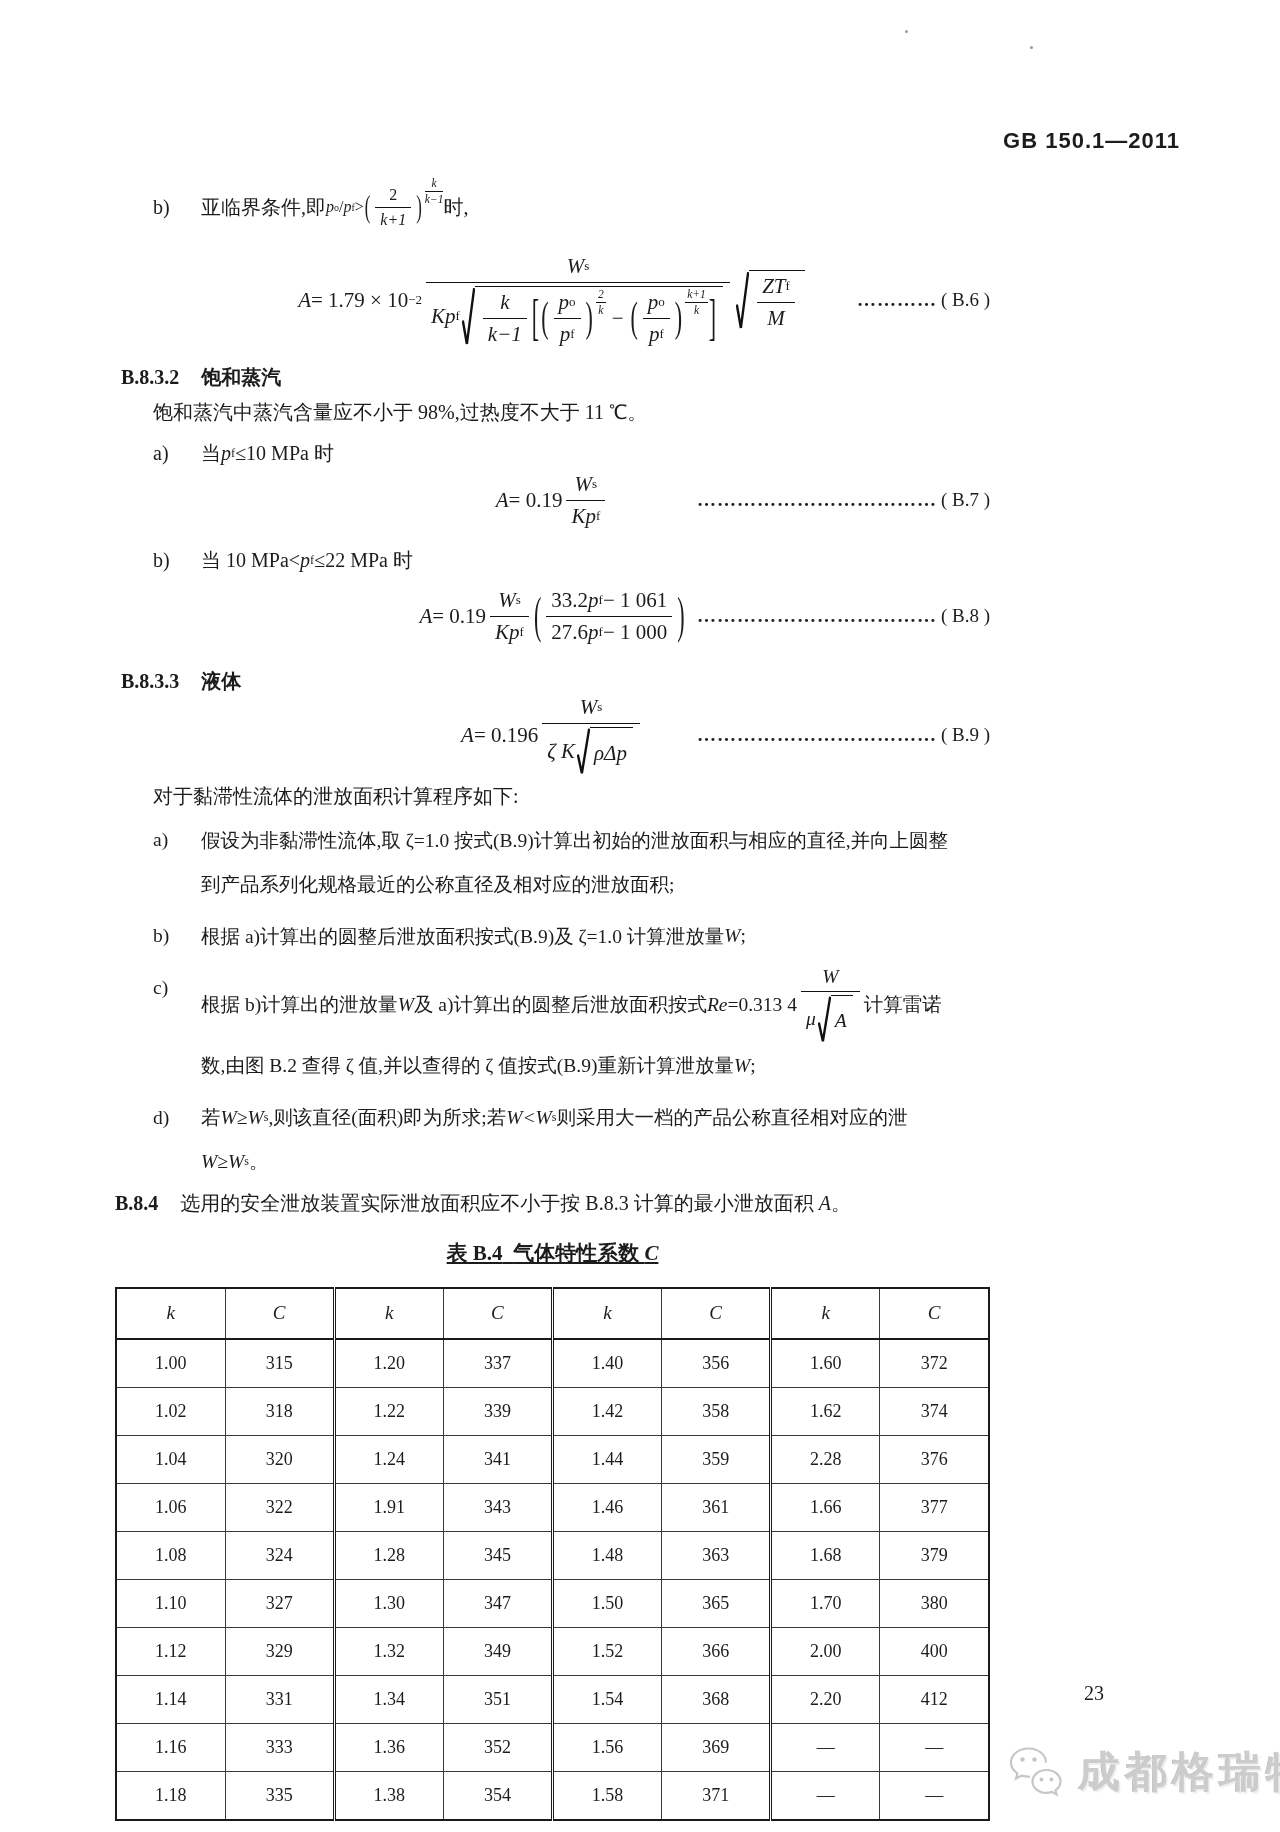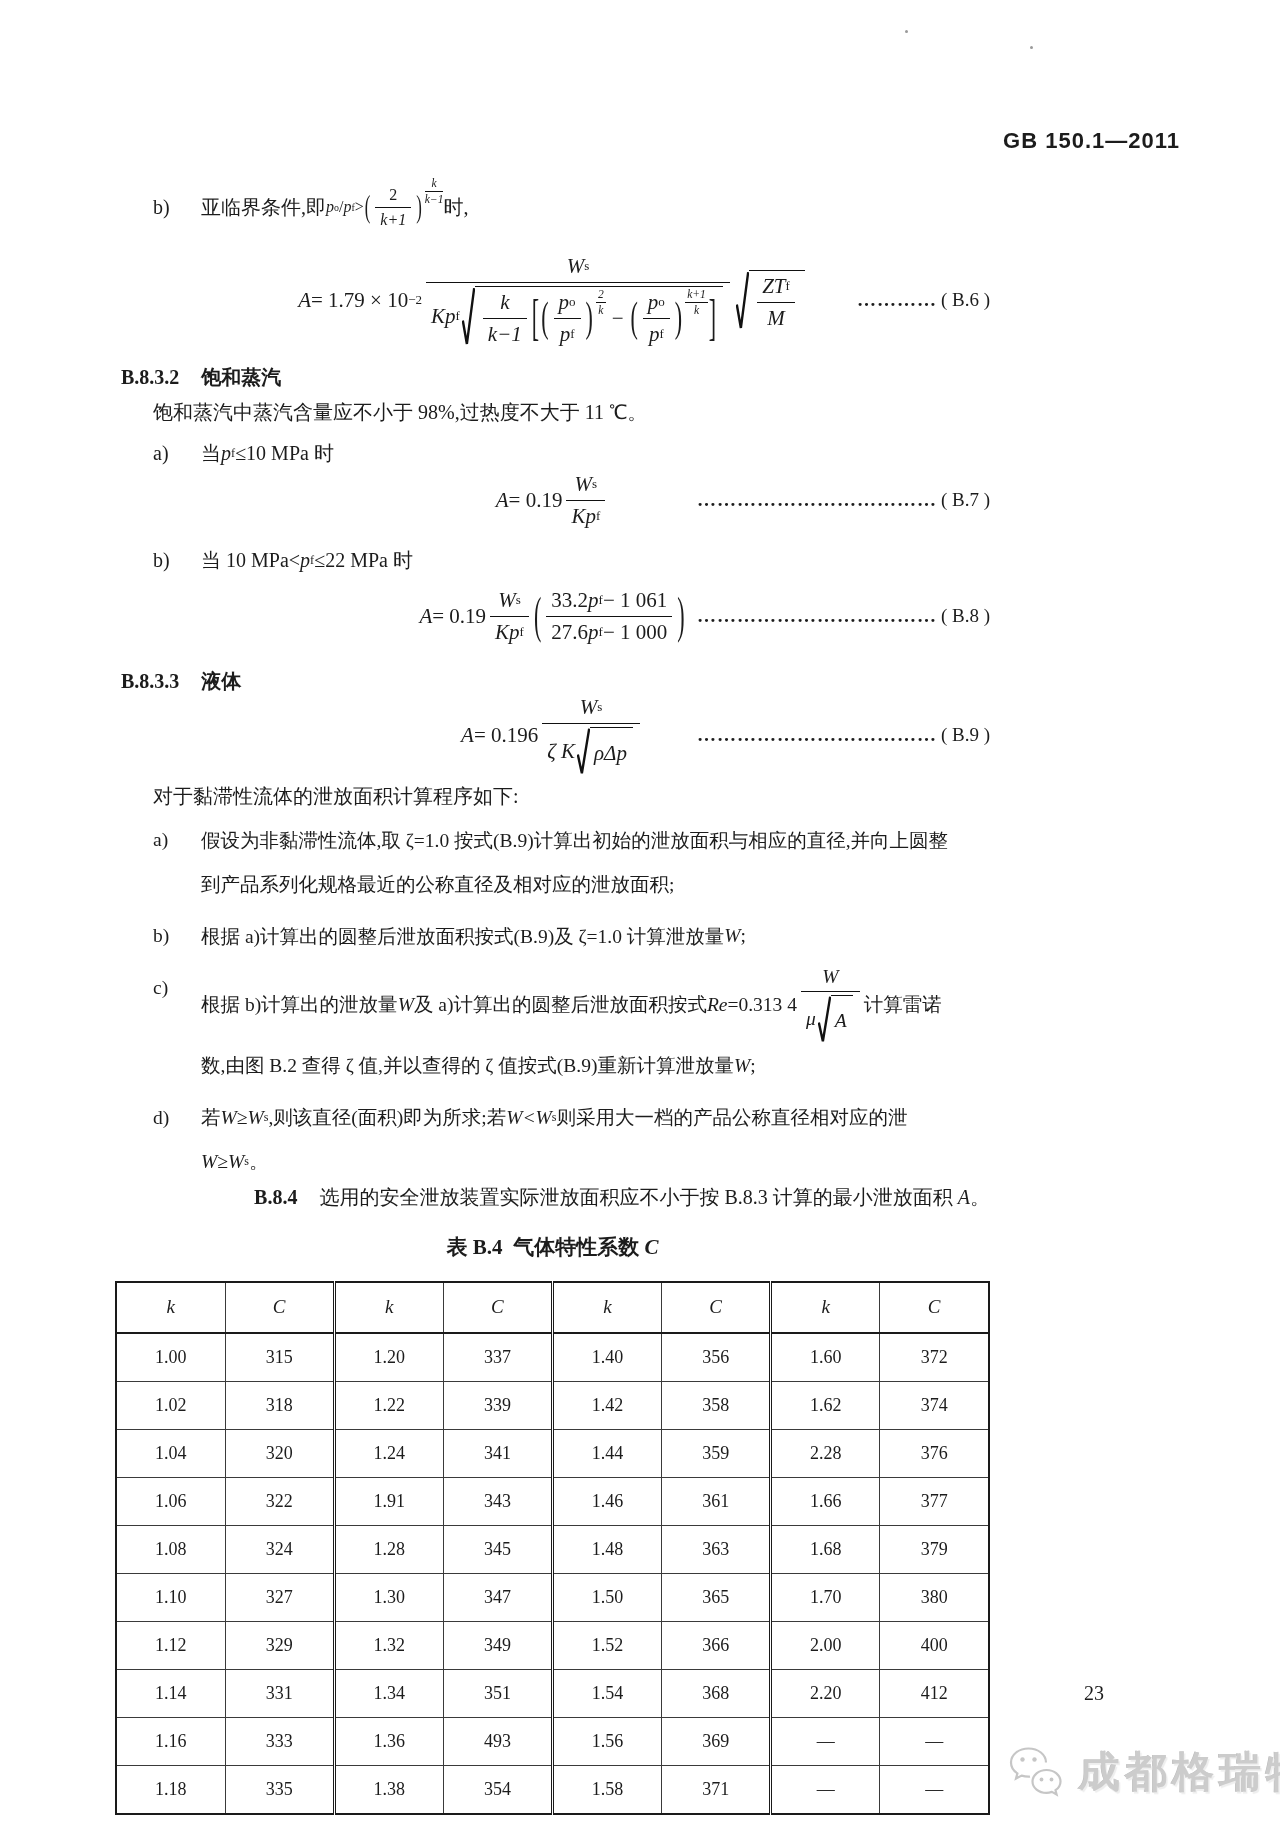--- a/index.html
+++ b/index.html
@@ -49,25 +49,25 @@
   .para{margin-top:8px;padding-left:38px;font-size:20px;white-space:nowrap;}
   .inline-item{margin-top:14px;padding-left:38px;display:flex;align-items:center;
                font-size:20px;white-space:nowrap;}
   .inline-item .itm-label{width:48px;flex:0 0 auto;}
   .plist{margin-top:4px;}
   .pitem{display:flex;align-items:flex-start;padding-left:38px;font-size:19.5px;
          white-space:nowrap;margin-top:8px;}
   .pitem .itm-label{width:48px;flex:0 0 auto;font-size:19.5px;line-height:44px;}
   .pitem .pbody{display:block;}
   .pline{display:flex;align-items:center;min-height:44px;}
-  .b84{margin-top:0;font-size:20px;white-space:nowrap;text-align:right;}
+  .b84{margin-top:6px;font-size:20px;white-space:nowrap;}
   .b84 .s-num{font-weight:700;margin-right:22px;}
 
   
-  .tbl-title{margin-top:22px;text-align:center;font-size:21px;font-weight:700;}
+  .tbl-title{margin-top:22px;text-align:center;font-size:21px;font-weight:700;text-decoration:underline;}
   .tbl-title .tv{font-style:italic;font-family:"Liberation Serif",serif;}
   table.ctable{width:100%;border-collapse:collapse;margin-top:20px;
                border:2.4px solid #1a1a1a;}
   .ctable th,.ctable td{border:1px solid #3a3a3a;text-align:center;height:45px;
                font-size:18px;font-family:"Liberation Serif",serif;font-weight:400;}
   .ctable th{font-style:italic;font-size:19px;height:47px;}
   .ctable thead th{border-bottom:2.4px solid #1a1a1a;}
   .dsep{border-right:3.5px double #1a1a1a !important;}
 
   
@@ -492,21 +492,21 @@
             <td class="dsep">351</td>
             <td>1.54</td>
             <td class="dsep">368</td>
             <td>2.20</td>
             <td>412</td>
           </tr>
         <tr>
             <td>1.16</td>
             <td class="dsep">333</td>
             <td>1.36</td>
-            <td class="dsep">493</td>
+            <td class="dsep">352</td>
             <td>1.56</td>
             <td class="dsep">369</td>
             <td>—</td>
             <td>—</td>
           </tr>
         <tr>
             <td>1.18</td>
             <td class="dsep">335</td>
             <td>1.38</td>
             <td class="dsep">354</td>

